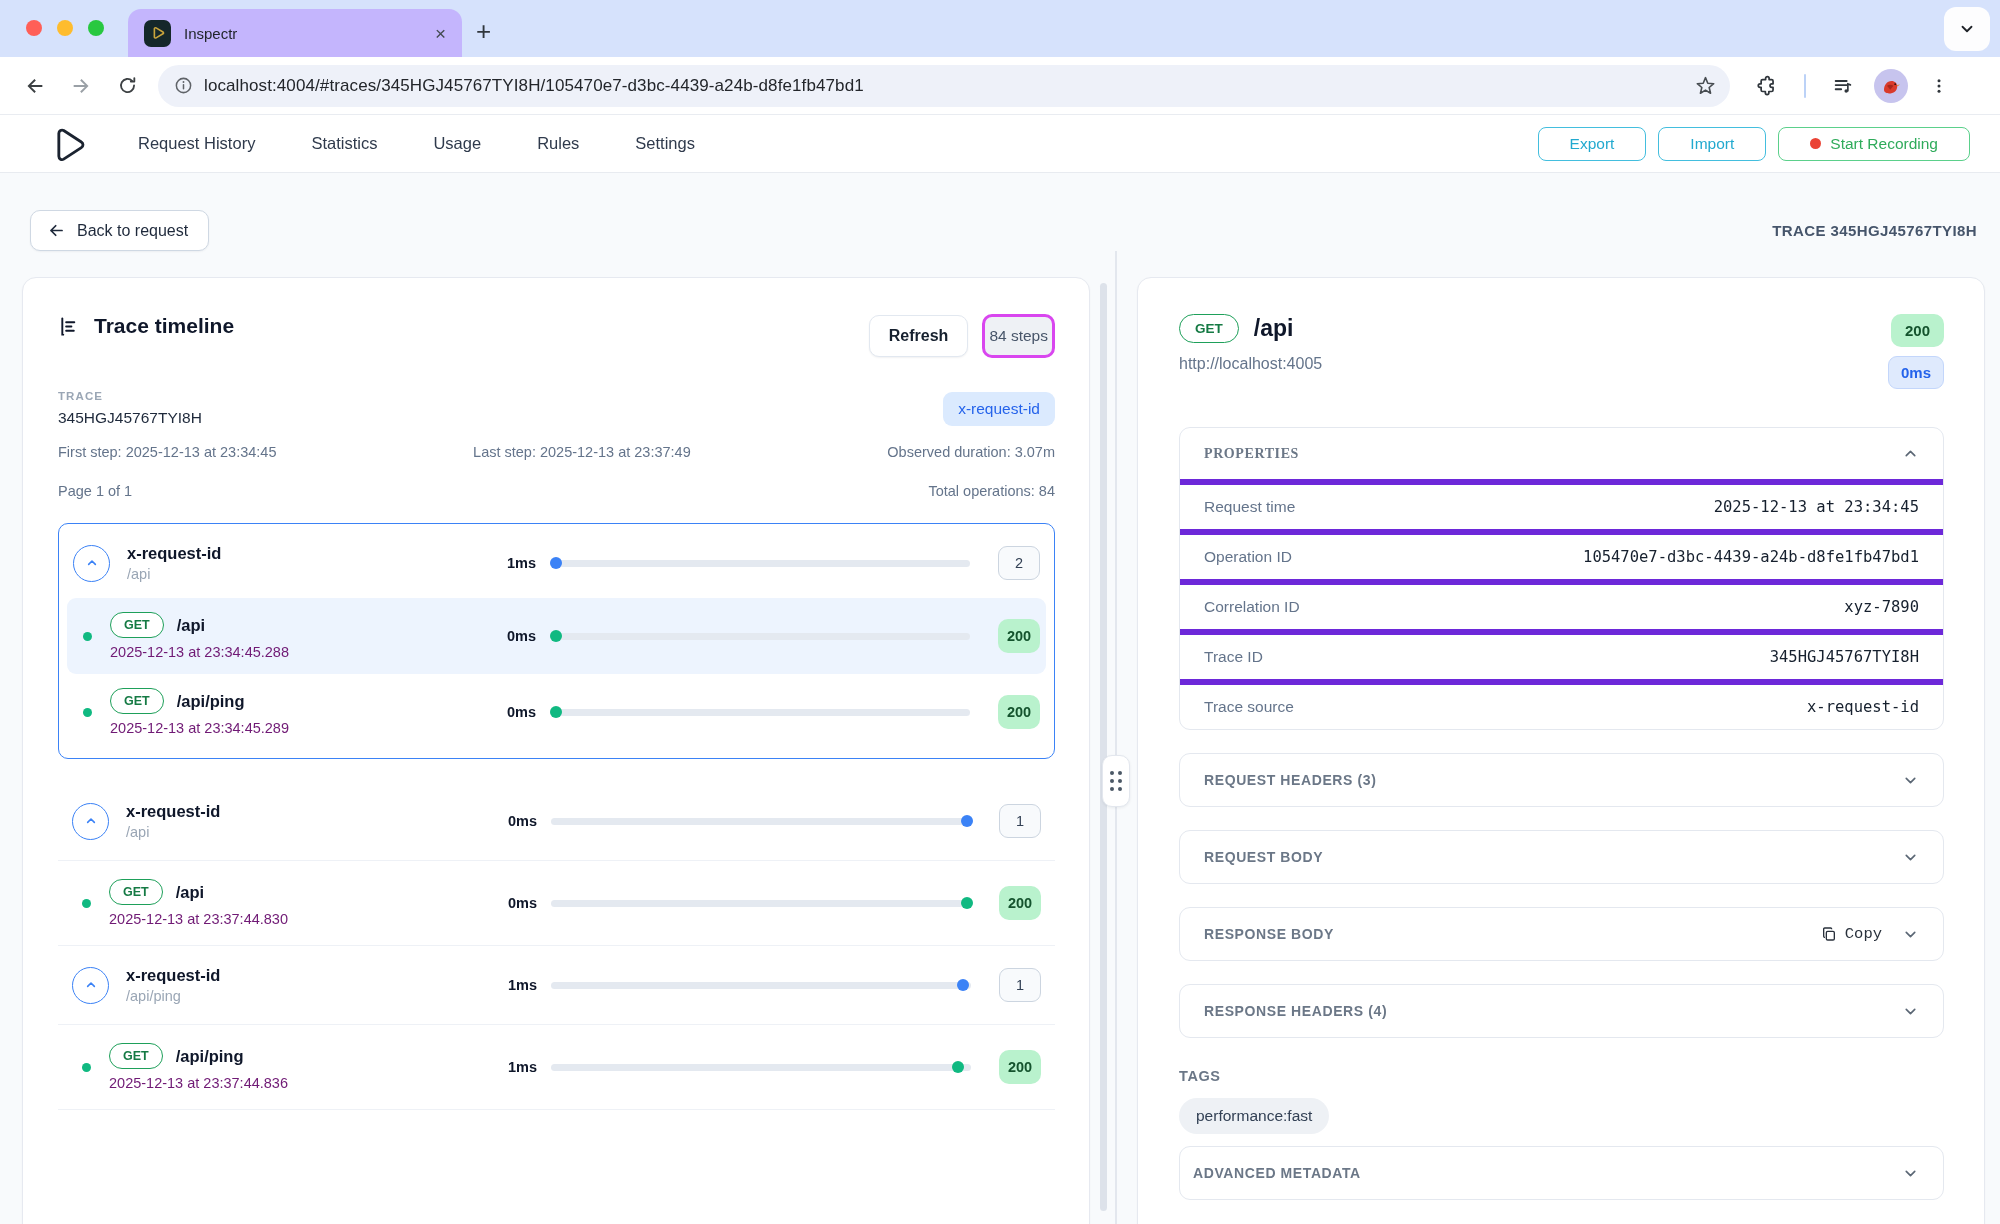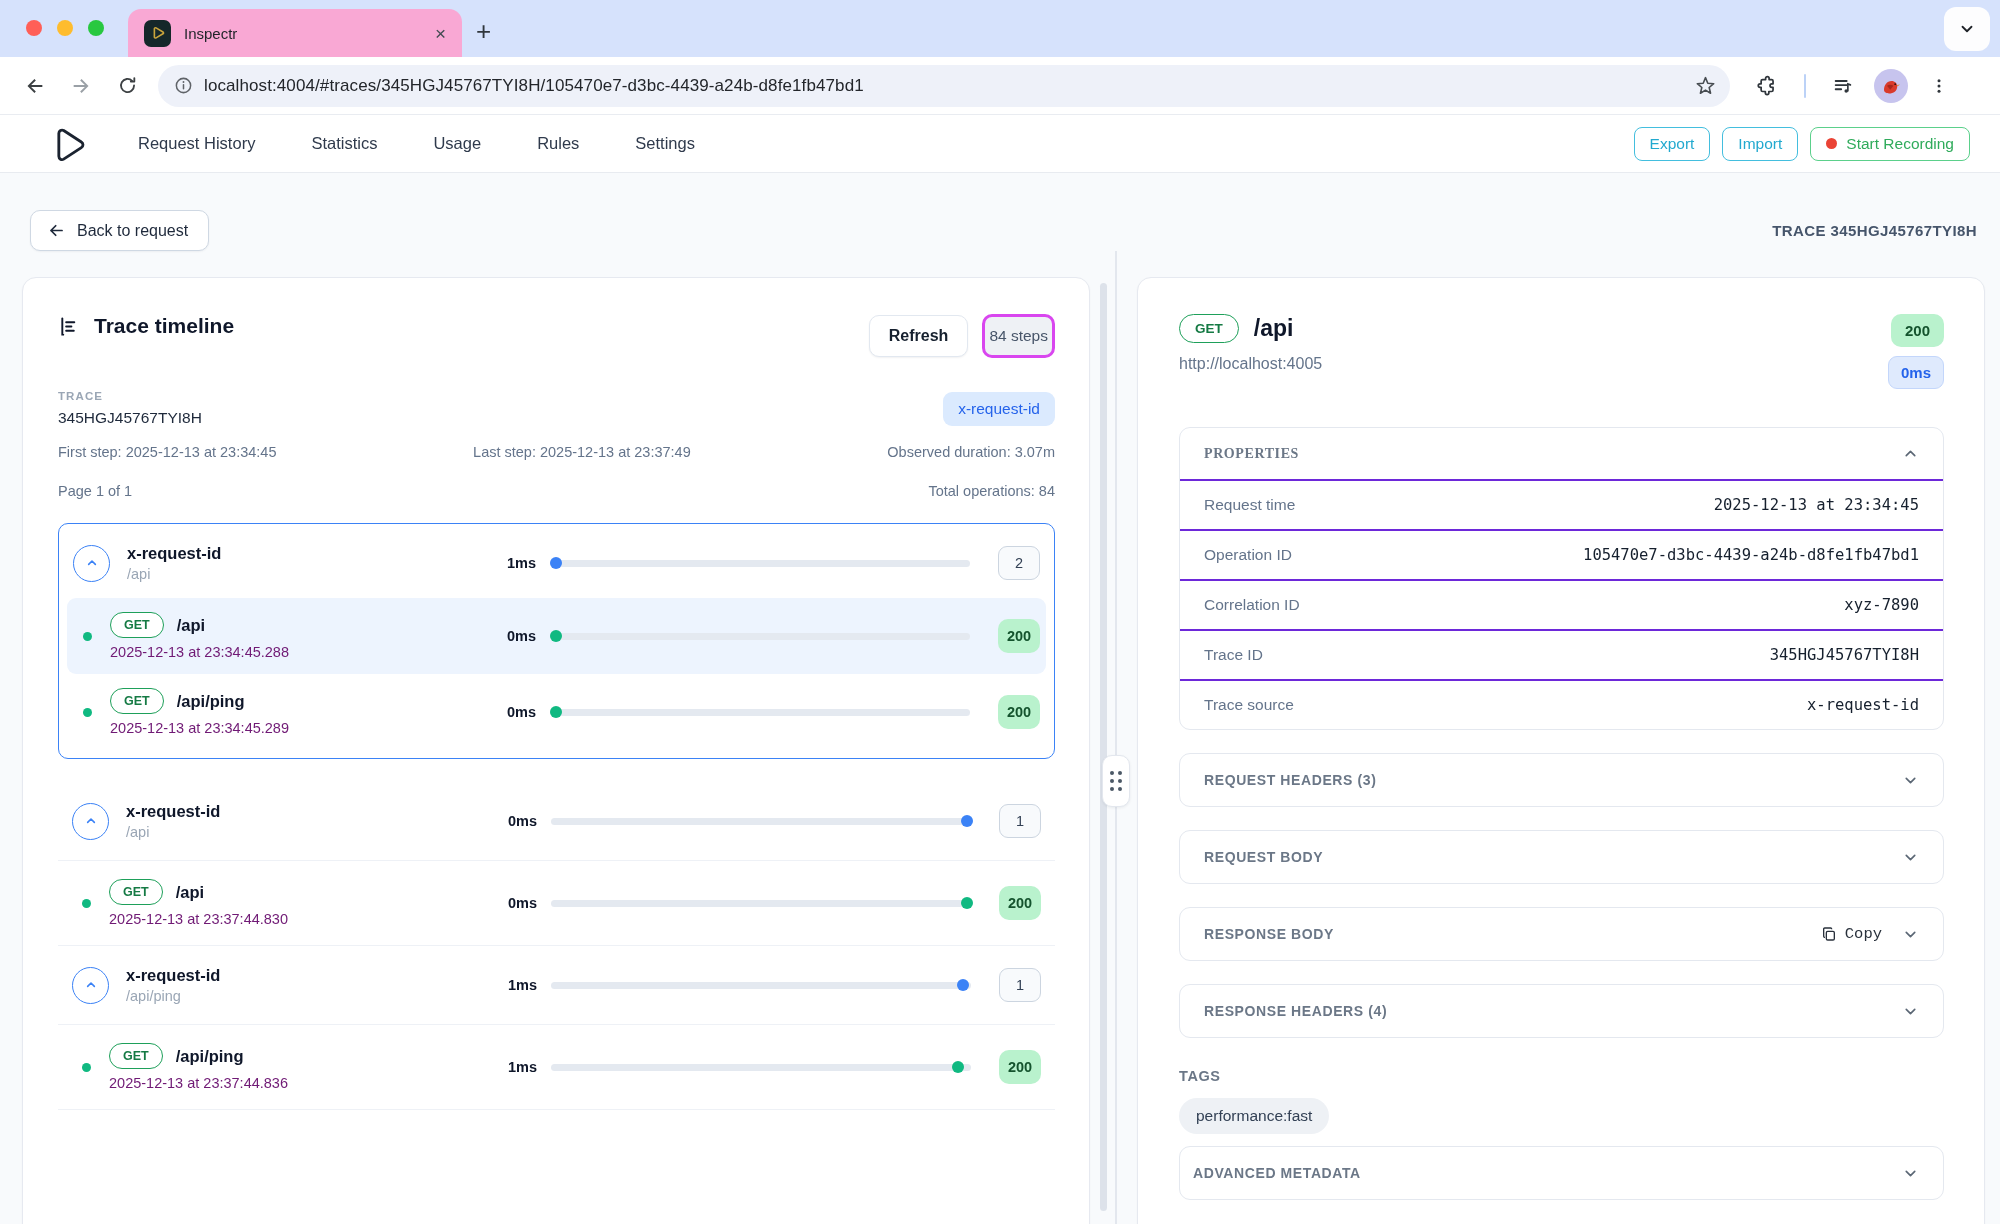--- a/index.html
+++ b/index.html
@@ -5,21 +5,21 @@
   * { margin:0; padding:0; box-sizing:border-box; }
   html,body { width:2000px; height:1224px; overflow:hidden; background:#f8fafc;
     font-family:"Liberation Sans", sans-serif; }
   svg { display:block; }
 
   
   .tabstrip { position:absolute; left:0; top:0; width:2000px; height:57px; background:#d6e2fc; }
   .traffic { position:absolute; top:20px; left:26px; display:flex; gap:15px; }
   .traffic span { width:16px; height:16px; border-radius:50%; display:block; }
   .tl-red{background:#ff5f57;} .tl-yellow{background:#febc2e;} .tl-green{background:#28c840;}
-  .tab { position:absolute; left:128px; top:9px; width:334px; height:48px; background:#f9a8d4;
+  .tab { position:absolute; left:128px; top:9px; width:334px; height:48px; background:#c4b5fd;
     border-radius:13px 13px 0 0; display:flex; align-items:center; padding:0 16px; gap:13px; }
   .favicon { width:27px; height:27px; border-radius:7px; background:#15272a; display:flex; align-items:center; justify-content:center; }
   .tab-title { font-size:15px; color:#1f2328; flex:1; }
   .tab-close { color:#444b52; font-size:19px; line-height:1; cursor:default; }
   .newtab { position:absolute; left:476px; top:16px; font-size:26px; color:#30363c; font-weight:400; }
   .tabsearch { position:absolute; right:10px; top:7px; width:46px; height:44px; background:#fdfdfe; border-radius:12px;
     display:flex; align-items:center; justify-content:center; }
 
   .toolbar { position:absolute; left:0; top:57px; width:2000px; height:58px; background:#ffffff;
     border-bottom:1px solid #e9ecf1; display:flex; align-items:center; }
@@ -31,21 +31,21 @@
   .tb-sep { width:2px; height:24px; background:#bcd2f7; border-radius:1px; margin:0 6px; }
   .avatar { width:34px; height:34px; border-radius:50%; }
 
   
   .appnav { position:absolute; left:0; top:115px; width:2000px; height:58px; background:#ffffff;
     border-bottom:1px solid #e8ebf0; display:flex; align-items:center; padding:0 30px; }
   .logo { margin-left:18px; margin-right:50px; }
   .navlinks { display:flex; gap:56px; list-style:none; }
   .navlinks li { font-size:16.5px; color:#2f3a4c; font-weight:500; cursor:default; }
   .appnav-actions { margin-left:auto; display:flex; gap:12px; align-items:center; }
-  .btn-outline { background:#fff; border-radius:8px; font-size:15.5px; padding:7px 15px; display:flex; align-items:center; gap:9px; }
+  .btn-outline { background:#fff; border-radius:8px; font-size:15.5px; padding:7px 31px; display:flex; align-items:center; gap:9px; }
   .btn-export, .btn-import { border:1.5px solid #43bede; color:#22a9cf; }
   .btn-record { border:1.5px solid #5bd08b; color:#2fab5b; }
   .rec-dot { width:11px; height:11px; border-radius:50%; background:#ea4335; display:inline-block; }
 
   
   .page { position:absolute; left:0; top:173px; width:2000px; height:1051px; background:#f8fafc; }
   .page-header { display:flex; justify-content:space-between; align-items:center; padding:37px 23px 0 30px; }
   .back-btn { background:#fff; border:1px solid #cfd8e3; border-radius:10px; padding:10px 20px 10px 16px;
     display:flex; align-items:center; gap:11px; font-size:16px; color:#1e293b; font-weight:500;
     box-shadow:0 1px 2px rgba(16,24,40,.05); }
@@ -112,21 +112,21 @@
   .mpill-lg { border:1.5px solid #1ea05a; color:#157a44; border-radius:999px; padding:6px 15px; font-size:13.5px; font-weight:700; background:#fff; }
   .dh-path { font-size:23px; font-weight:700; color:#0f172a; }
   .dh-url { margin-top:12px; font-size:16px; color:#64748b; }
   .dh-right { display:flex; flex-direction:column; align-items:flex-end; gap:9px; }
   .b200 { background:#b9f2cd; color:#14532d; border-radius:10px; padding:8px 14px; font-size:15px; font-weight:600; }
   .b0ms { background:#dfeafd; border:1px solid #c3d6fb; color:#2563eb; border-radius:9px; padding:7px 12px; font-size:15px; font-weight:600; }
 
   .props-box { margin-top:38px; border:1px solid #e4e8ef; border-radius:11px; overflow:hidden; }
   .props-hd { display:flex; justify-content:space-between; align-items:center; height:51px; padding:0 24px;font-family:Liberation Serif, serif; }
   .sec-title { font-size:14px; font-weight:700; color:#6b7787; letter-spacing:.6px; }
-  .prow { display:flex; justify-content:space-between; align-items:center; height:50px; padding:0 24px; border-top:2px solid #6d28d9; }
+  .prow { display:flex; justify-content:space-between; align-items:center; height:50px; padding:0 24px; border-top:6px solid #6d28d9; }
   .plabel { font-size:15.5px; color:#64748b; }
   .pvalue { font-size:15.5px; color:#16202e; font-family:"DejaVu Sans Mono", monospace; }
 
   .sec-box { margin-top:23px; border:1px solid #e4e8ef; border-radius:11px; height:54px;
     display:flex; justify-content:space-between; align-items:center; padding:0 24px; background:#fff; }
   .sec-right { display:flex; align-items:center; gap:20px;font-family:Liberation Mono, monospace; }
   .copy-btn { display:flex; align-items:center; gap:8px; font-size:15.5px; color:#28303b; }
   .tags-wrap { margin-top:30px; }
   .tag-pill { display:inline-block; margin-top:14px; background:#eef1f5; border-radius:999px; padding:9px 17px; font-size:15.5px; color:#334155; }
   .adv-box { margin-top:12px;padding-left:13px; }

